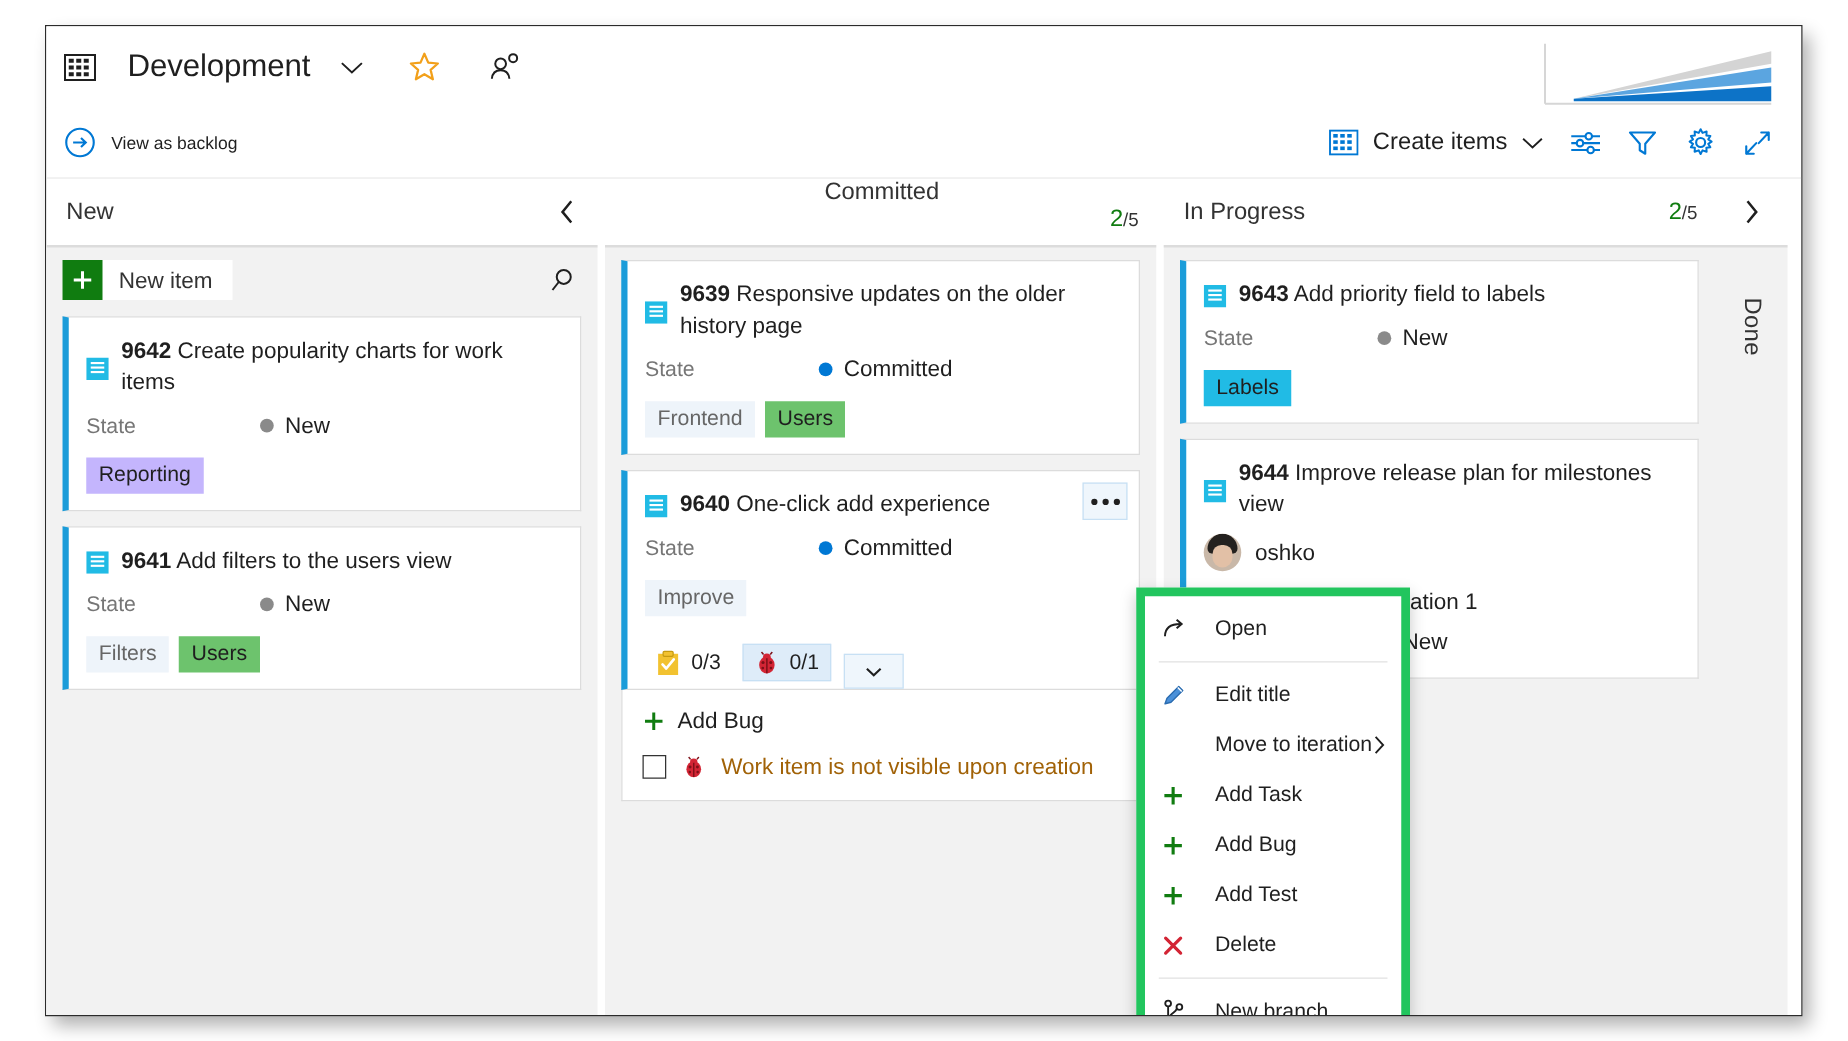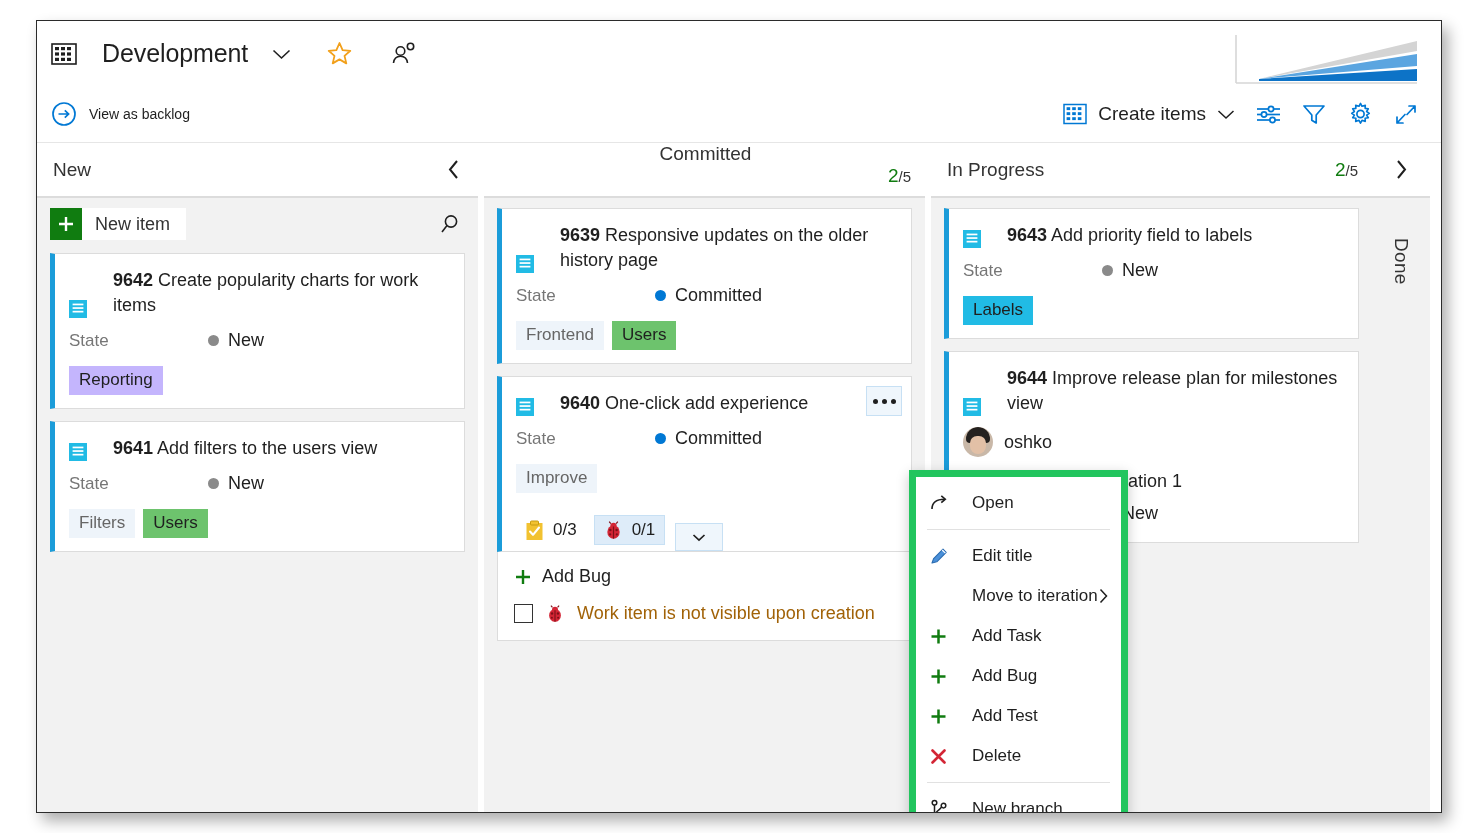--- a/index.html
+++ b/index.html
@@ -135,21 +135,21 @@
   .card {
     background: #ffffff;
     border: 1px solid #dcdcdc;
     border-left: 5px solid #1b9cd9;
     margin-bottom: 12px;
     padding: 14px 14px 13px 14px;
     position: relative;
     cursor: pointer;
   }
   .card-title-row {
-    display: flex; align-items: flex-end; gap: 16px;
+    display: flex; align-items: center; gap: 0;
     padding-right: 4px;
   }
   .wi-icon { flex: 0 0 auto; margin-right: 10px; margin-top: 3px; }
   .card-title {
     font-size: 18px; color: #1f1f1f; line-height: 25px;
   }
   .card-id { font-weight: bold; }
   .card-name { font-weight: 400; }
 
   .field-row {

